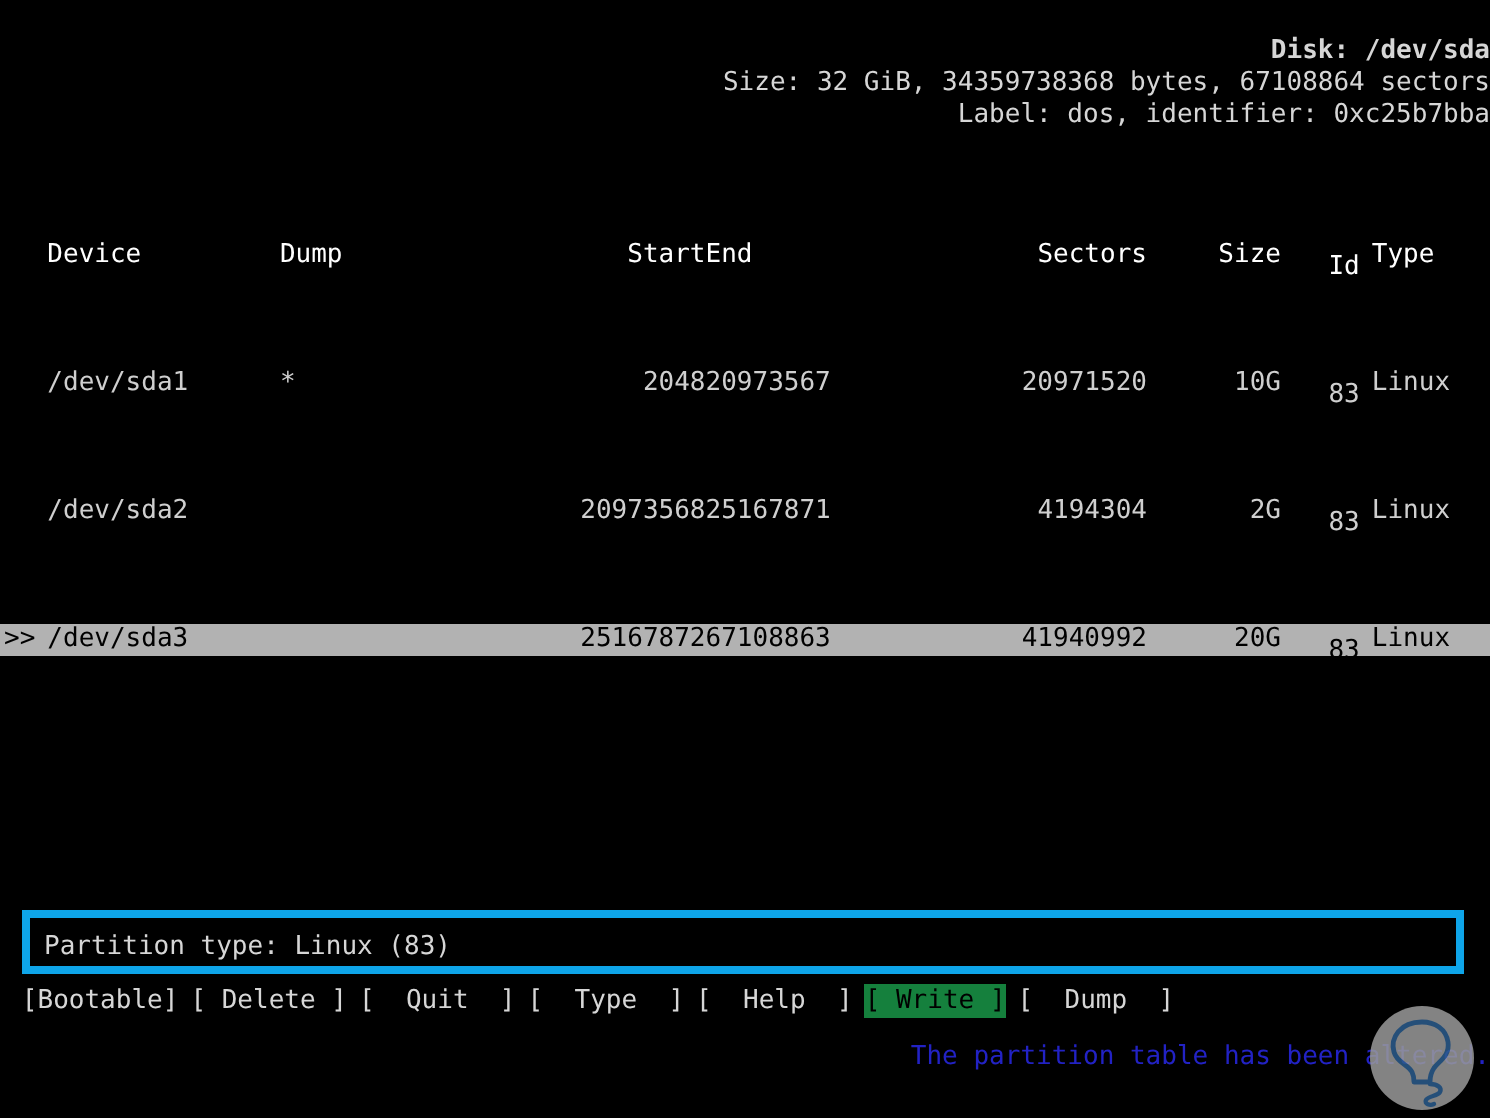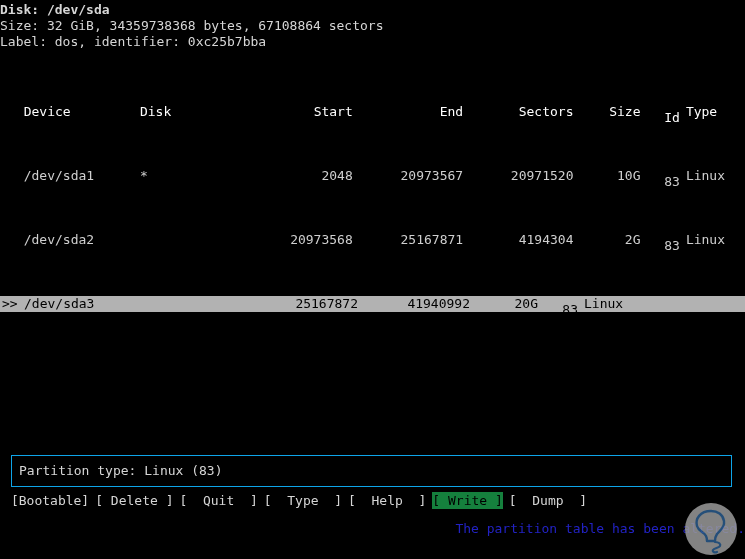--- a/index.html
+++ b/index.html
@@ -18,22 +18,22 @@
   }
   #screen {
     position: relative;
     width: 745px;
     height: 559px;
     background: #000000;
   }
 
   
   .header {
-    padding-top: 2px;
-    text-align: left;
+    padding-top: 18px;
+    text-align: right;
     line-height: 16px;
   }
   .header div {
     font-size: 13px;
     letter-spacing: 0px;
     color: #d6d6d6;
     white-space: pre;
   }
   .hdr-title { font-weight: bold; color: #ffffff; }
 
@@ -53,34 +53,34 @@
   .trow.head { color: #ffffff; font-weight: normal; }
   .trow.selected {
     background: #b2b2b2;
     color: #000000;
   }
   .cell { white-space: pre; overflow: hidden; }
   .c-cursor { width: 22px;  text-align: left;  padding-left: 2px; }
   .c-device { width: 118px; text-align: left; }
   .c-boot   { width: 138px; text-align: left; }
   .c-start  { width: 78px;  text-align: right; }
-  .c-end    { width: 112px; text-align: right; }
+  .c-end    { width: 112px; }
   .c-sectors{ width: 112px; text-align: right; }
   .c-size   { width: 68px;  text-align: right; }
   .c-id     { width: 40px;  text-align: right; margin-top: 11px; }
   .c-type   { width: 60px;  text-align: left; padding-left: 6px; }
 
   
   .type-box {
     position: absolute;
     left: 11px;
     top: 455px;
     width: 721px;
     height: 32px;
-    border: 1px solid #0ea5e9;
+    border: 4px solid #0ea5e9;
     box-sizing: border-box;
     background: #000000;
   }
   .type-box-text {
     font-size: 13px;
     line-height: 30px;
     padding-left: 7px;
     color: #d6d6d6;
     white-space: pre;
   }
@@ -140,21 +140,21 @@
     <div class="hdr-title">Disk: /dev/sda</div>
     <div>Size: 32 GiB, 34359738368 bytes, 67108864 sectors</div>
     <div>Label: dos, identifier: 0xc25b7bba</div>
   </div>
 
   <div class="table-wrap">
 
     <div class="trow head">
       <span class="cell c-cursor"></span>
       <span class="cell c-device">Device</span>
-      <span class="cell c-boot">Disk</span>
+      <span class="cell c-boot">Dump</span>
       <span class="cell c-start">Start</span>
       <span class="cell c-end">End</span>
       <span class="cell c-sectors">Sectors</span>
       <span class="cell c-size">Size</span>
       <span class="cell c-id">Id</span>
       <span class="cell c-type">Type</span>
     </div>
 
     <div class="trow">
       <span class="cell c-cursor"></span>
@@ -178,20 +178,21 @@
       <span class="cell c-size">2G</span>
       <span class="cell c-id">83</span>
       <span class="cell c-type">Linux</span>
     </div>
 
     <div class="trow selected">
       <span class="cell c-cursor">&gt;&gt;</span>
       <span class="cell c-device">/dev/sda3</span>
       <span class="cell c-boot"></span>
       <span class="cell c-start">25167872</span>
+      <span class="cell c-end">67108863</span>
       <span class="cell c-sectors">41940992</span>
       <span class="cell c-size">20G</span>
       <span class="cell c-id">83</span>
       <span class="cell c-type">Linux</span>
     </div>
 
   </div>
 
   <div class="type-box">
     <div class="type-box-text">Partition type: Linux (83)</div>

